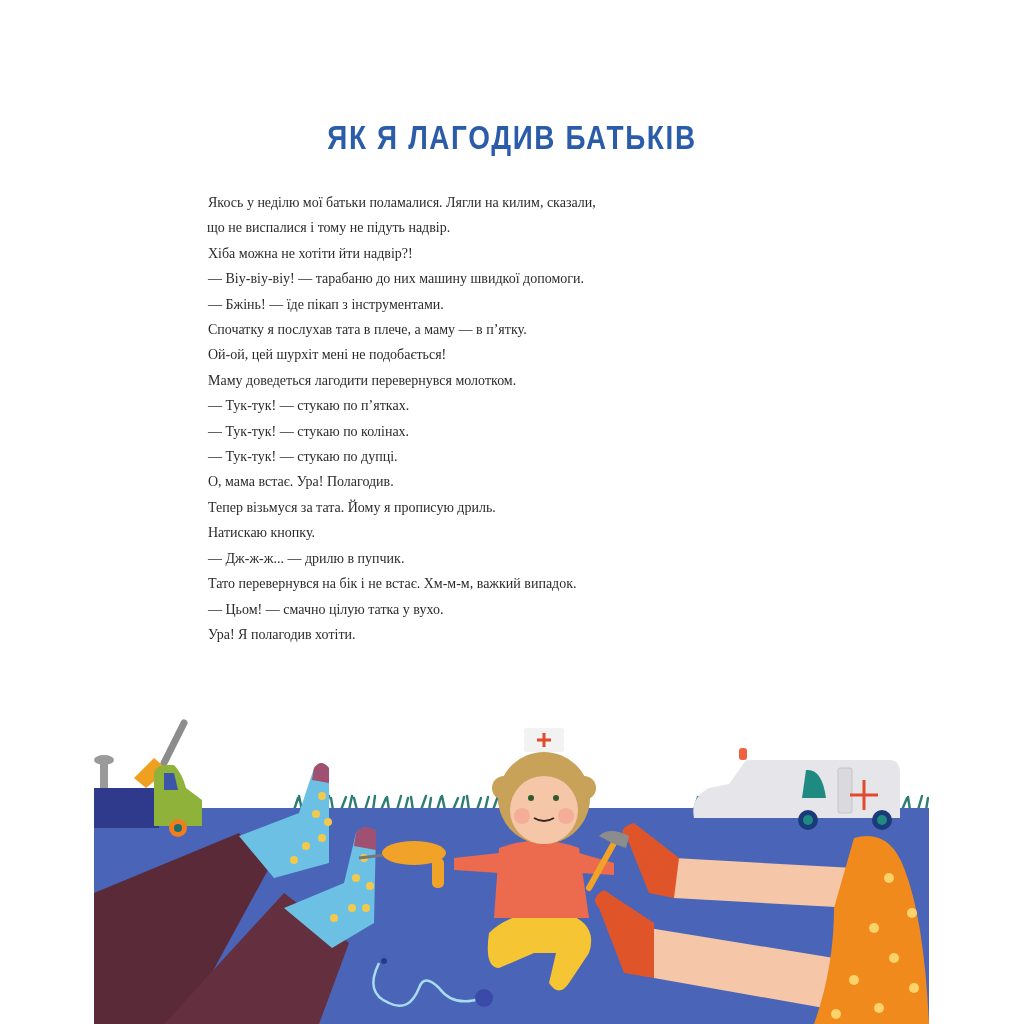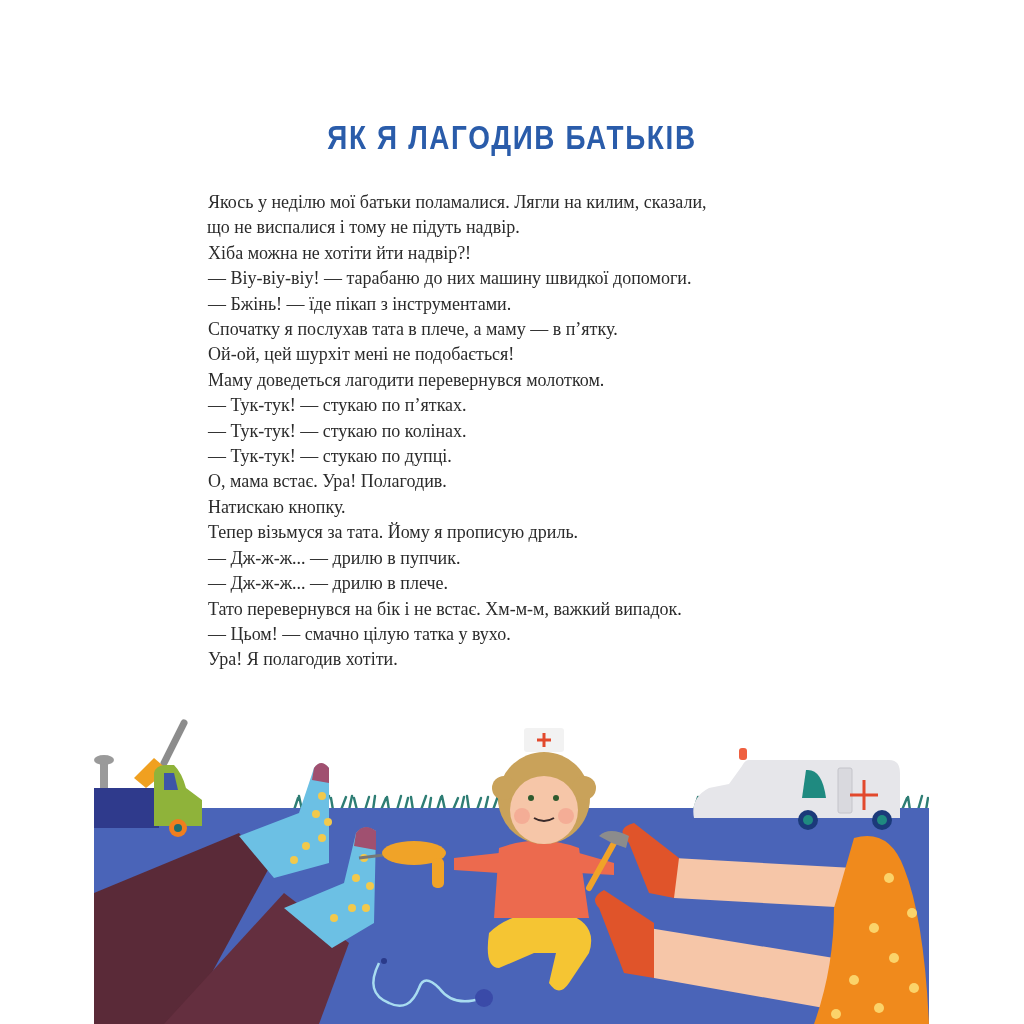--- a/index.html
+++ b/index.html
@@ -6,21 +6,21 @@
   body { width: 1024px; height: 1024px; position: relative; overflow: hidden; }
   .title {
     position: absolute; left: 0; top: 118px; width: 1024px; text-align: center;
     font-family: "Liberation Sans Narrow", "Liberation Sans", sans-serif;
     font-size: 34px; font-weight: bold; color: #2a5caa; letter-spacing: 2px;
     transform: scaleX(0.82); transform-origin: center;
   }
   .story {
     position: absolute; left: 195px; top: 190px; width: 650px;
     font-family: "Liberation Serif", "DejaVu Serif", serif;
-    font-size: 18px; line-height: 25.4px; color: #2b2b2b;
+    font-size: 14px; line-height: 25.4px; color: #2b2b2b;
   }
   .story p { margin: 0; padding-left: 13px; white-space: nowrap; }
   .story p.cont { padding-left: 0; margin-left: 12px; }
   .illus { position: absolute; left: 94px; top: 718px; width: 835px; height: 306px; }
   .illus svg { display: block; }
 </style>
 </head>
 <body>
 
 <div class="title">ЯК Я ЛАГОДИВ БАТЬКІВ</div>
@@ -31,24 +31,23 @@
   <p>Хіба можна не хотіти йти надвір?!</p>
   <p>— Віу-віу-віу! — тарабаню до них машину швидкої допомоги.</p>
   <p>— Бжінь! — їде пікап з інструментами.</p>
   <p>Спочатку я послухав тата в плече, а маму — в п’ятку.</p>
   <p>Ой-ой, цей шурхіт мені не подобається!</p>
   <p>Маму доведеться лагодити перевернувся молотком.</p>
   <p>— Тук-тук! — стукаю по п’ятках.</p>
   <p>— Тук-тук! — стукаю по колінах.</p>
   <p>— Тук-тук! — стукаю по дупці.</p>
   <p>О, мама встає. Ура! Полагодив.</p>
+  <p>Тепер візьмуся за тата. Йому я прописую дриль.</p>
   <p>Натискаю кнопку.</p>
-  <p>Тепер візьмуся за тата. Йому я прописую дриль.</p>
   <p>— Дж-ж-ж... — дрилю в пупчик.</p>
-  <p>— Дж-ж-ж... — дрилю в плече.</p>
   <p>Тато перевернувся на бік і не встає. Хм-м-м, важкий випадок.</p>
   <p>— Цьом! — смачно цілую татка у вухо.</p>
   <p>Ура! Я полагодив хотіти.</p>
 </div>
 
 <div class="illus">
   <svg width="835" height="306" viewBox="0 0 835 306" xmlns="http://www.w3.org/2000/svg">
 
     <g stroke="#2e7d74" stroke-width="2.4" fill="none" stroke-linecap="round">
       <path d="M0 92 l4 -14 M8 92 l3 -12 M15 92 l-2 -13 M22 92 l5 -14 M30 92 l2 -12 M200 92 l4 -12 M208 92 l-3 -14 M215 92 l5 -13 M223 92 l2 -12 M231 92 l4 -14 M239 92 l-2 -12 M247 92 l5 -13 M255 92 l3 -14 M263 92 l-3 -12 M271 92 l4 -13 M279 92 l2 -14 M287 92 l5 -12 M295 92 l-2 -13 M303 92 l4 -14 M311 92 l3 -12 M319 92 l-2 -13 M327 92 l5 -14 M335 92 l2 -12 M343 92 l4 -13 M351 92 l-3 -14 M359 92 l5 -12 M367 92 l3 -13 M375 92 l-2 -14 M383 92 l4 -12 M391 92 l3 -13 M399 92 l5 -14 M407 92 l-2 -12 M600 92 l4 -13 M608 92 l3 -14 M616 92 l-2 -12 M624 92 l5 -13 M632 92 l2 -14 M640 92 l4 -12 M648 92 l-3 -13 M656 92 l5 -14 M664 92 l3 -12 M672 92 l-2 -13 M680 92 l4 -14 M688 92 l2 -12 M696 92 l5 -13 M704 92 l-3 -14 M712 92 l4 -12 M720 92 l3 -13 M728 92 l-2 -14 M736 92 l5 -12 M744 92 l2 -13 M752 92 l4 -14 M760 92 l-3 -12 M768 92 l5 -13 M776 92 l3 -14 M784 92 l-2 -12 M792 92 l4 -13 M800 92 l3 -14 M808 92 l5 -12 M816 92 l-2 -13 M824 92 l4 -14 M832 92 l2 -12"></path>

